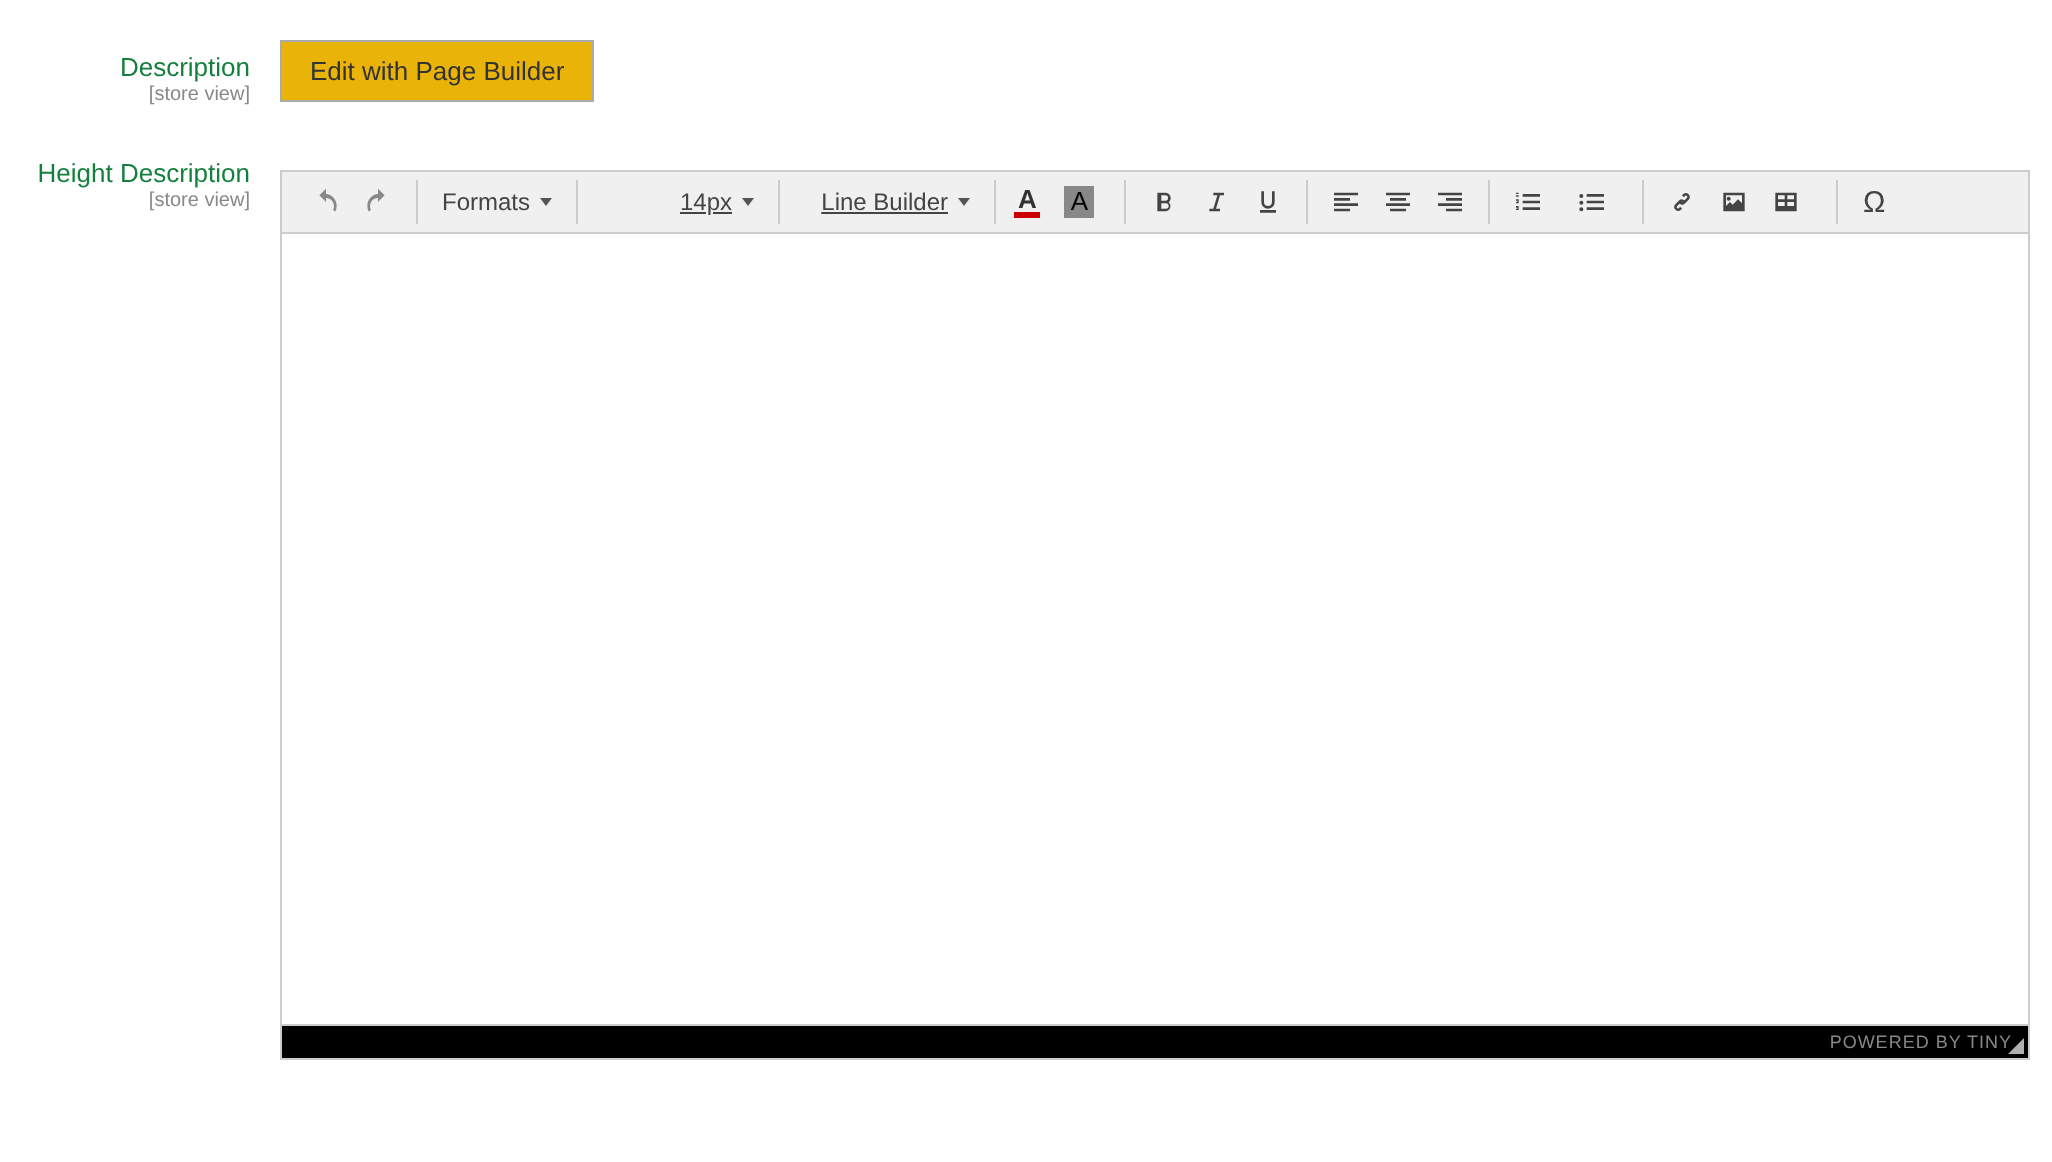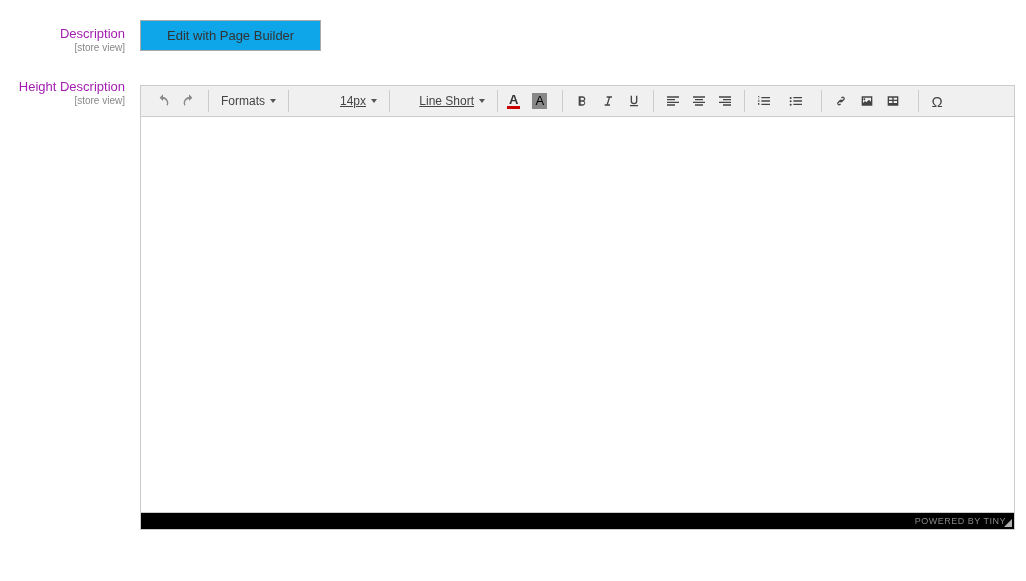--- a/index.html
+++ b/index.html
@@ -17,35 +17,35 @@
     }
     .label-col {
       width: 130px;
       flex-shrink: 0;
       text-align: right;
       padding-right: 15px;
       padding-top: 6px;
     }
     .label-main {
       font-size: 13px;
-      color: #a21caf;
+      color: #15803d;
     }
     .label-sub {
       font-size: 10px;
       color: #888;
       display: block;
       margin-top: 1px;
     }
     .field-col {
       flex: 1;
     }
     .btn {
-      background: #0ea5e9;
+      background: #eab308;
       border: 1px solid #aaa;
-      padding: 7px 26px;
+      padding: 7px 14px;
       font-size: 13px;
       color: #333;
       cursor: pointer;
     }
     .editor-wrapper {
       border: 1px solid #ccc;
       margin-top: 12px;
       width: 875px;
       max-width: 100%;
     }
@@ -216,21 +216,21 @@
         <div class="tb-group">
           <div class="tb-dropdown tb-dropdown-fixed" style="width:88px">
             <span>14px</span>
             <span class="caret"></span>
           </div>
         </div>
         <div class="tb-sep"></div>
 
         <div class="tb-group">
           <div class="tb-dropdown tb-dropdown-fixed" style="width:95px">
-            <span>Line Short</span>
+            <span>Line Builder</span>
             <span class="caret"></span>
           </div>
         </div>
         <div class="tb-sep"></div>
 
         <div class="tb-group">
           <div class="text-color-btn">
             <span class="color-letter" style="border-bottom-color:#c00;color:#333">A</span>
           </div>
           <div class="split-caret">

